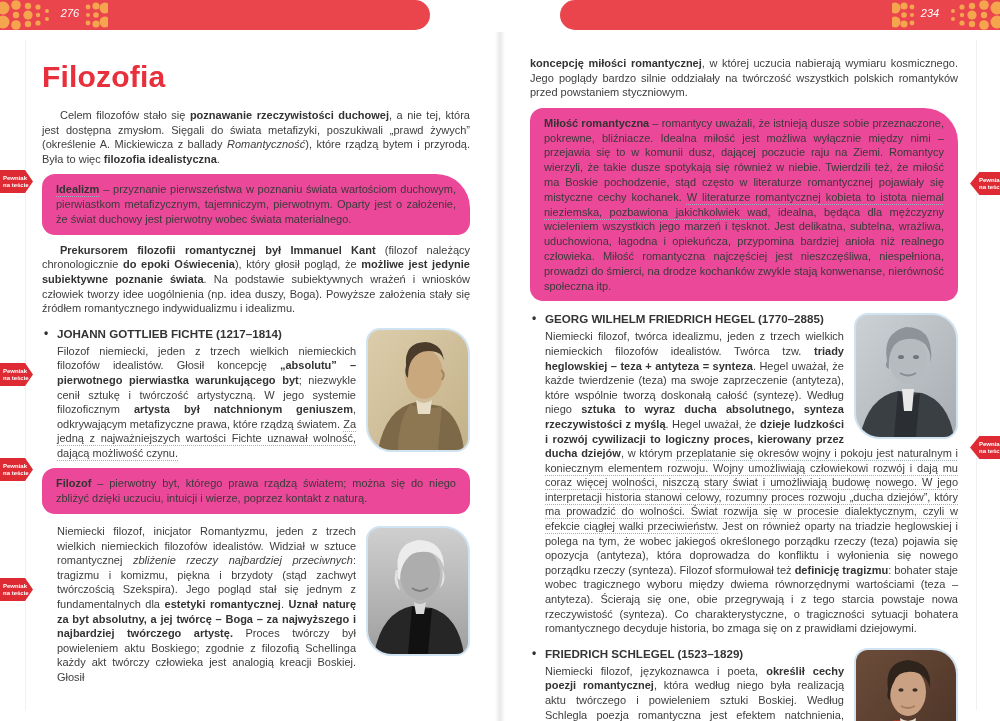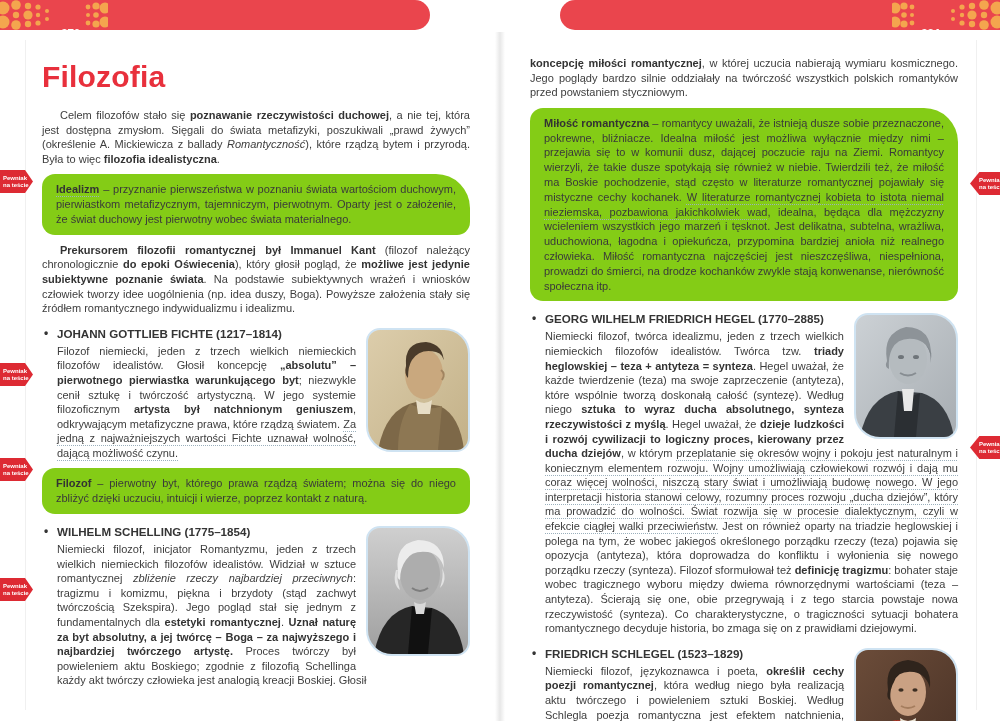--- a/index.html
+++ b/index.html
@@ -14,21 +14,21 @@
   .hdr-right { left:560px; width:440px; border-radius:16px 0 0 16px; }
   .hdr-label { position:absolute; top:0; height:30px; display:flex; align-items:center;
                color:#fff; font-weight:bold; font-size:12px; letter-spacing:.2px; }
   .hdr-label.lbl-left  { left:103px; }
   .hdr-label.lbl-right { right:98px; }
   .dots-cluster { position:absolute; top:0; width:108px; height:30px; z-index:4; }
   .dots-cluster.dc-left  { left:0; }
   .dots-cluster.dc-right { left:892px; }
   .dc-right svg { transform:scaleX(-1); }
   .page-num { position:absolute; top:7px; width:28px; text-align:center;
-              color:#fff; font-size:11px; font-weight:bold; font-style:italic;margin-top:20px; }
+              color:#fff; font-size:11px; font-weight:normal; font-style:italic; }
   .dc-left  .page-num { left:56px; }
   .dc-right .page-num { left:24px; }
 
   
   .gutter { position:absolute; left:495px; top:32px; width:10px; height:689px; z-index:1;
     background:linear-gradient(90deg, rgba(0,0,0,0) 0%, rgba(110,110,110,.16) 50%, rgba(0,0,0,0) 100%); }
   .page-edge { position:absolute; top:40px; height:670px; width:1px; background:rgba(0,0,0,.06); }
   .edge-l { left:25px; } .edge-r { left:976px; }
 
   
@@ -38,21 +38,21 @@
   .pg-inner-left  { padding:0 30px 0 42px; }
   .pg-inner-right { padding:0 42px 0 30px; }
 
   .title { color:#e8303c; font-size:30px; font-weight:bold; margin:30px 0 14px 0; letter-spacing:.2px; }
 
   .body-text { font-size:11px; line-height:14.6px; text-align:justify; }
   .indent { text-indent:18px; }
   p.body-text { margin:8px 0; }
 
   
-  .infobox { background:#84cc16; border-radius:13px; padding:8px 14px; margin:8px 0;
+  .infobox { background:#ec4899; border-radius:13px; padding:8px 14px; margin:8px 0;
              font-size:11px; line-height:14.8px; text-align:justify; color:#3a3a3a; }
   .infobox.big-tr { border-top-right-radius:34px; }
   .infobox.big-br { border-bottom-right-radius:30px; }
 
   
   .section { position:relative; padding-left:15px; margin-top:10px; }
   .section-head { font-weight:bold; font-size:11.6px; line-height:15px; margin:0 0 3px 0; color:#343434; }
   .section-head::before { content:"•"; position:absolute; left:2px; font-size:12px; }
   .portrait { float:right; overflow:hidden; background:#ddd;
               border:2px solid #cfe3f2; border-radius:14px 26px 14px 26px;
@@ -195,21 +195,20 @@
           <path d="M6 126 Q14 84 44 78 L64 80 Q90 88 96 126 Z" fill="#262626"></path>
           <path d="M44 78 Q54 84 64 80 L60 126 L40 126 Z" fill="#111"></path>
           <ellipse cx="52" cy="46" rx="20" ry="26" fill="#adadad"></ellipse>
           <path d="M30 44 Q26 16 50 12 Q76 12 76 40 Q72 26 60 24 Q44 22 38 32 Q32 40 32 52 Q28 50 30 44Z" fill="#ececec"></path>
           <path d="M28 42 Q24 56 32 62 Q28 50 30 42Z" fill="#e2e2e2"></path>
           <path d="M74 40 Q80 52 72 60 Q76 48 74 40Z" fill="#e2e2e2"></path>
           <path d="M44 60 Q52 66 60 60" fill="none" stroke="#7e7e7e" stroke-width="2"></path>
           <path d="M46 74 Q52 78 58 74 L56 86 L48 86 Z" fill="#d9d9d9"></path>
         </svg>
       </div>
-      <div class="section-head">WILHELM SCHELLING (1775–1854)</div>
       <div class="body-text"><span>Niemiecki filozof, inicjator Romantyzmu, jeden z trzech wielkich niemieckich filozofów idealistów. Widział w sztuce romantycznej </span><span class="s-i">zbliżenie rzeczy najbardziej przeciwnych</span><span>: tragizmu i komizmu, piękna i brzydoty (stąd zachwyt twórczością Szekspira). Jego pogląd stał się jednym z fundamentalnych dla </span><span class="s-b">estetyki romantycznej</span><span>. </span><span class="s-b">Uznał naturę za byt absolutny, a jej twórcę – Boga – za najwyższego i najbardziej twórczego artystę.</span><span> Proces twórczy był powieleniem aktu Boskiego; zgodnie z filozofią Schellinga każdy akt twórczy człowieka jest analogią kreacji Boskiej. Głosił</span></div>
     </div>
 
   </div>
 </div>
 
 <div class="page page-right">
   <div class="pg-inner-right">
 
     <p class="body-text" style="margin-top:26px"><span class="s-b">koncepcję miłości romantycznej</span><span>, w której uczucia nabierają wymiaru kosmicznego. Jego poglądy bardzo silnie oddziałały na twórczość wszystkich polskich romantyków przed powstaniem styczniowym.</span></p>

